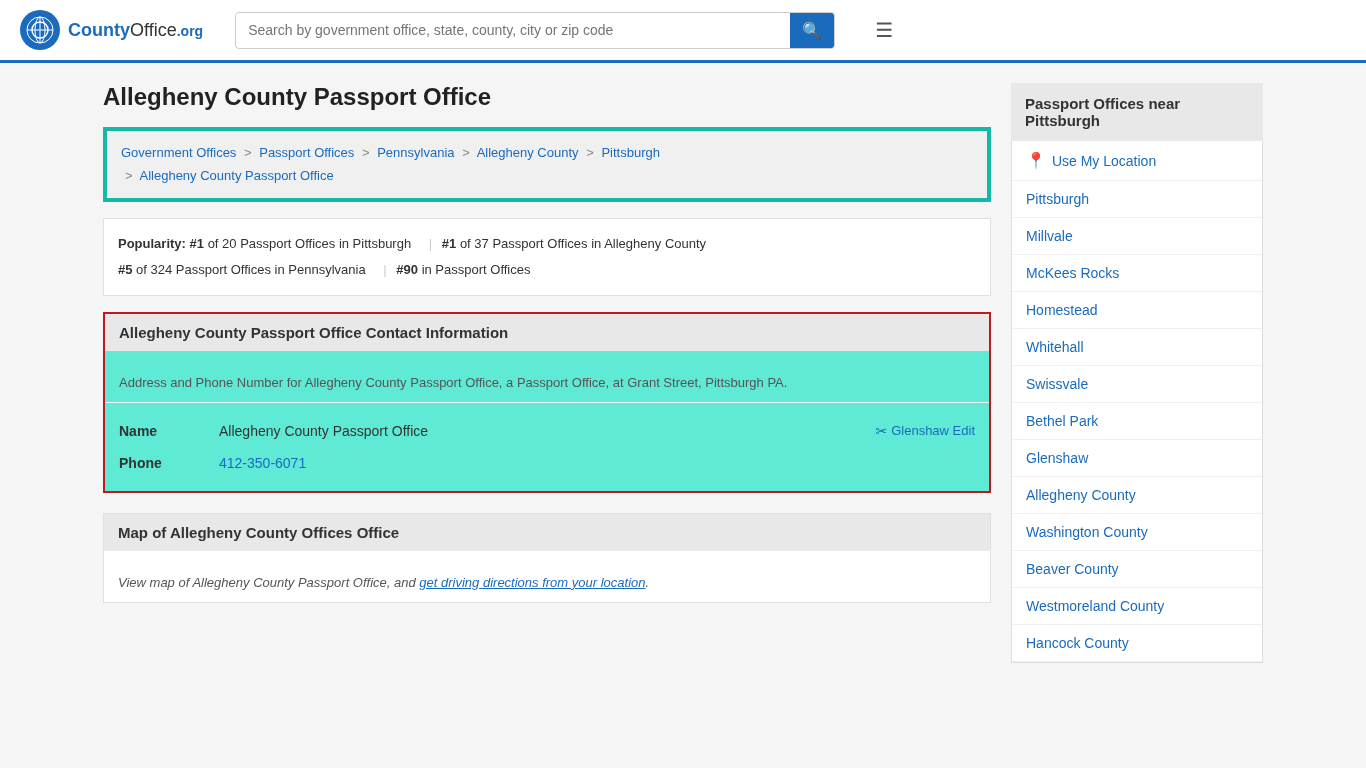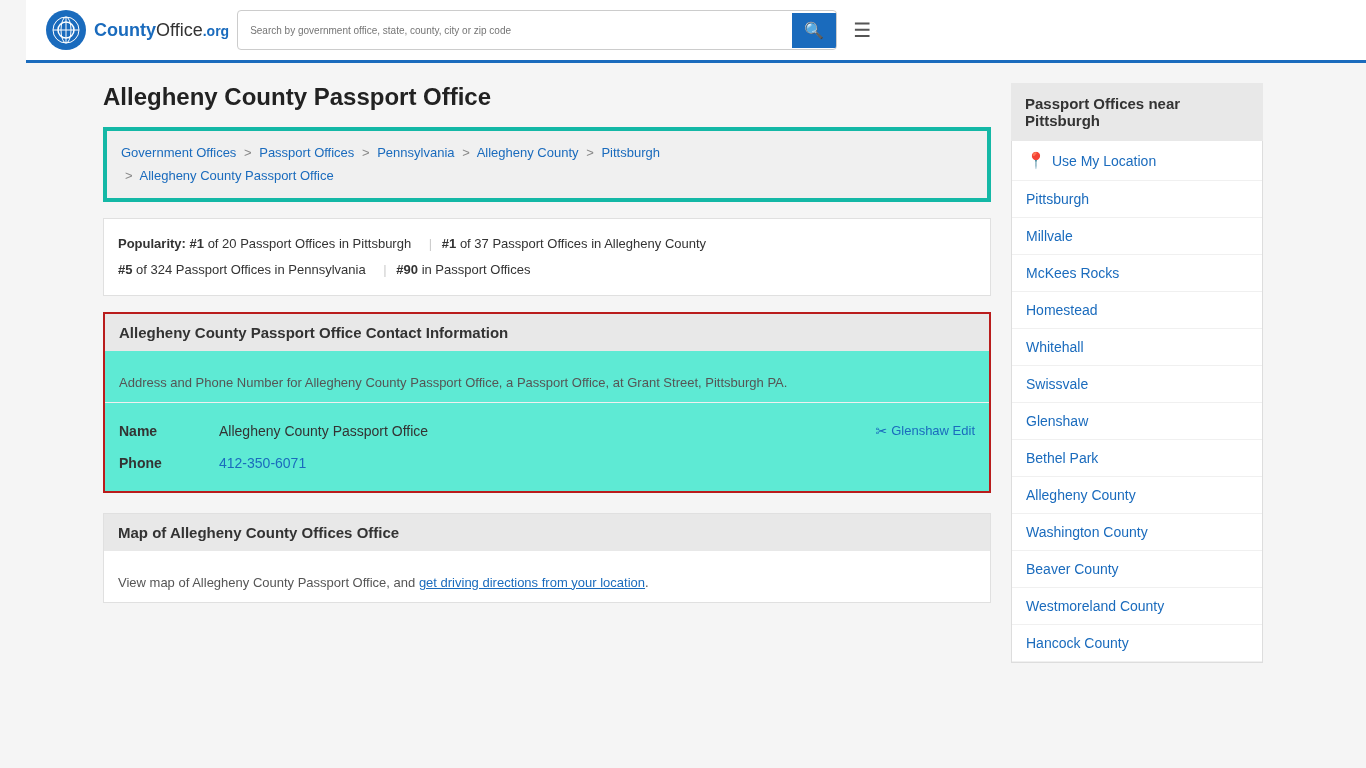--- a/index.html
+++ b/index.html
@@ -4,22 +4,22 @@
   <style>
     * { box-sizing: border-box; margin: 0; padding: 0; }
     body { font-family: Arial, sans-serif; font-size: 14px; color: #333; background: #f5f5f5; }
 
     
     .header {
       background: #fff;
       border-bottom: 3px solid #1a6bbd;
       padding: 10px 20px;
       display: flex;
-      gap: 8px;
-      margin-left: 26px;
+      align-items: center;
+      gap: 32px;
     }
     .logo-area {
       display: flex;
       align-items: center;
       gap: 8px;
       text-decoration: none;
     }
     .logo-icon {
       width: 40px;
       height: 40px;
@@ -52,21 +52,21 @@
       border: 1px solid #ccc;
       border-radius: 4px;
       background: #fff;
       overflow: hidden;
     }
     .search-input {
       flex: 1;
       border: none;
       outline: none;
       padding: 8px 12px;
-      font-size: 10px;
+      font-size: 14px;
       color: #a16207;
     }
     .search-btn {
       background: #1a6bbd;
       border: none;
       padding: 8px 12px;
       cursor: pointer;
       color: #fff;
       font-size: 16px;
     }
@@ -204,20 +204,21 @@
 
     
     .map-section {
       background: #fff;
       border: 1px solid #e0e0e0;
     }
     .map-description {
       padding: 12px 14px;
       font-size: 13px;
       color: #555;
+      font-style: italic;
     }
     .map-description a {
       color: #1a6bbd;
       text-decoration: underline;
     }
 
     
     .sidebar {
       width: 252px;
       flex-shrink: 0;
@@ -387,26 +388,26 @@
       <div class="sidebar-item">
         <a href="#">Homestead</a>
       </div>
       <div class="sidebar-item">
         <a href="#">Whitehall</a>
       </div>
       <div class="sidebar-item">
         <a href="#">Swissvale</a>
       </div>
       <div class="sidebar-item">
+        <a href="#">Bethel Park</a>
+      </div>
+      <div class="sidebar-item">
         <a href="#">Glenshaw</a>
       </div>
       <div class="sidebar-item">
-        <a href="#">Bethel Park</a>
-      </div>
-      <div class="sidebar-item">
         <a href="#">Allegheny County</a>
       </div>
       <div class="sidebar-item">
         <a href="#">Washington County</a>
       </div>
       <div class="sidebar-item">
         <a href="#">Beaver County</a>
       </div>
       <div class="sidebar-item">
         <a href="#">Westmoreland County</a>

